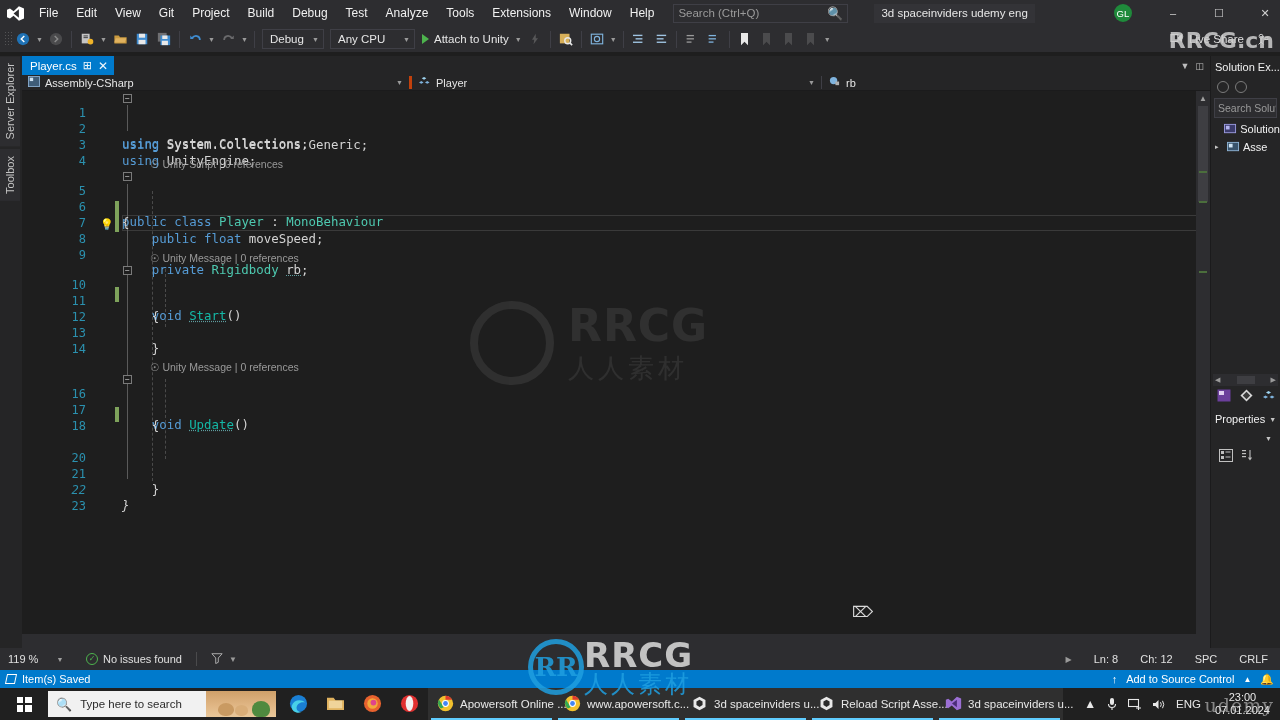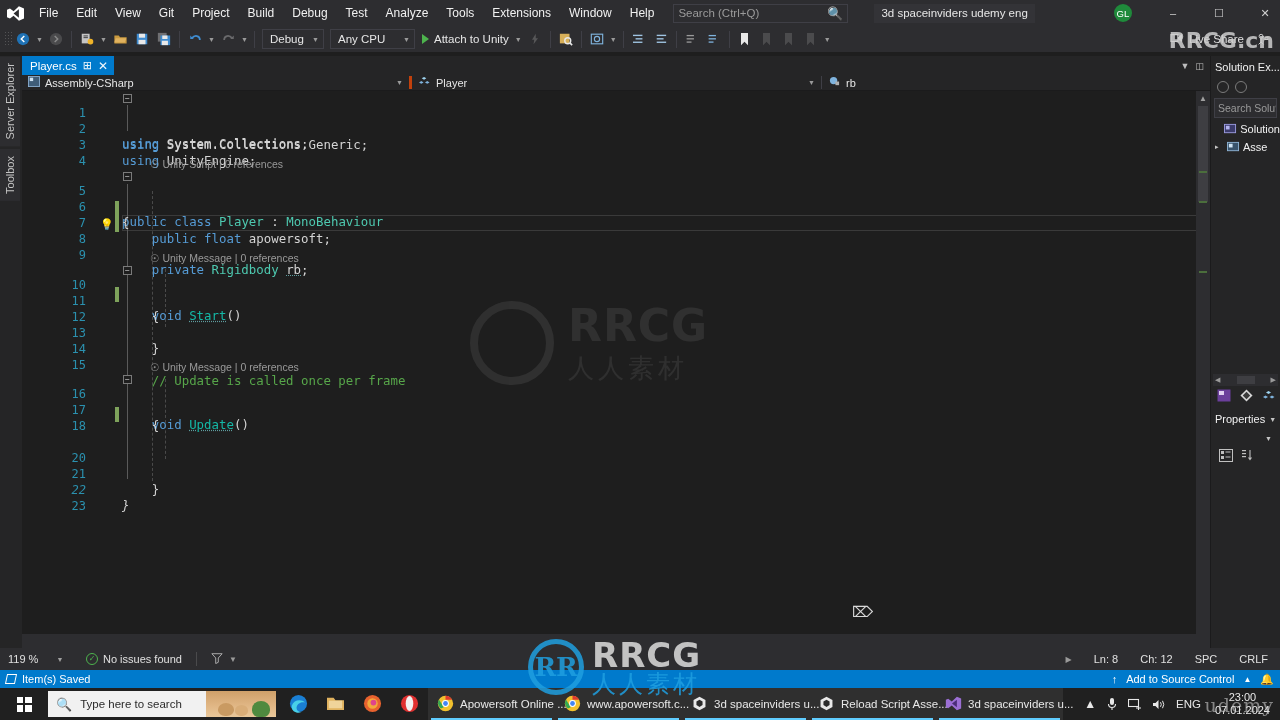--- a/index.html
+++ b/index.html
@@ -287,21 +287,21 @@
   .clock { text-align: center; font-size: 11px; line-height: 13px; color: #e8e8e8; padding: 0 4px; }
 
   
   .wm { position: absolute; pointer-events: none; user-select: none; }
   .wm-center { left: 470px; top: 300px; width: 340px; opacity: .09; }
   .wm-rrcg-text {
     font-family: "DejaVu Sans", sans-serif; font-weight: bold; font-size: 44px;
     color: #e4e4e4; letter-spacing: 1px;
   }
   .wm-cn { font-family: "DejaVu Sans", sans-serif; font-size: 26px; color: #dcdcdc; letter-spacing: 4px;}
-  .wm-bottom { left: 528px; top: 638px; display: flex; align-items: center; gap: 8px; opacity: .85; }
+  .wm-bottom { left: 528px; top: 638px; display: flex; align-items: center; gap: 0; opacity: .85; }
   .wm-logo-circle {
     width: 56px; height: 56px; border-radius: 50%; border: 5px solid #1f9fe0;
     display: flex; align-items: center; justify-content: center;
     color: #1f9fe0; font-weight: bold; font-size: 26px;
     font-family: "DejaVu Serif", serif;
   }
   .wm-b-text { line-height: 1; }
   .wm-b-rrcg {
     font-family: "DejaVu Sans", sans-serif; font-weight: bold; font-size: 34px;
     color: #dcdcdc; letter-spacing: 1px;
@@ -628,21 +628,21 @@
         <span class="ltext"><span class="kw">public</span> <span class="kw">class</span> <span class="cls">Player</span> <span class="pn">:</span> <span class="typ">MonoBehaviour</span></span>
       </div>
 
       <div class="line" style="position:absolute; top:94px; left:0; right:0;">
         <span class="lnum">6</span>
         <span class="ltext"><span class="pn">{</span></span>
       </div>
 
       <div class="line" style="position:absolute; top:110px; left:0; right:0;">
         <span class="lnum">7</span>
-        <span class="ltext">    <span class="kw">public</span> <span class="kw">float</span> <span class="id">apowersoft</span><span class="pn">;</span></span>
+        <span class="ltext">    <span class="kw">public</span> <span class="kw">float</span> <span class="id">moveSpeed</span><span class="pn">;</span></span>
       </div>
 
       <div class="line" style="position:absolute; top:126px; left:0; right:0;">
         <span class="lnum">8</span>
         <span class="lightbulb">💡</span>
         <span class="ltext">    <span class="kw">private</span> <span class="typ">Rigidbody</span> <span class="id sq">rb</span><span class="pn">;</span></span>
       </div>
 
       <div class="line" style="position:absolute; top:142px; left:0; right:0;">
         <span class="lnum">9</span>
@@ -669,24 +669,20 @@
 
       <div class="line" style="position:absolute; top:220px; left:0; right:0;">
         <span class="lnum">13</span>
         <span class="ltext">    <span class="pn">}</span></span>
       </div>
 
       <div class="line" style="position:absolute; top:236px; left:0; right:0;">
         <span class="lnum">14</span>
       </div>
 
-      <div class="line" style="position:absolute; top:252px; left:0; right:0;">
-        <span class="lnum">15</span>
-        <span class="ltext">    <span class="cmt">// Update is called once per frame</span></span>
-      </div>
 
       <div class="codetag" style="top:270px;">
         <span class="gl">☉</span><span>Unity Message</span> | <span>0 references</span>
       </div>
 
       <div class="line" style="position:absolute; top:281px; left:0; right:0;">
         <span class="lnum">16</span>
         <span class="fold" style="left:101px; top:3px;">−</span>
         <span class="ltext">    <span class="kw">void</span> <span class="fn sq">Update</span><span class="pn">()</span></span>
       </div>

